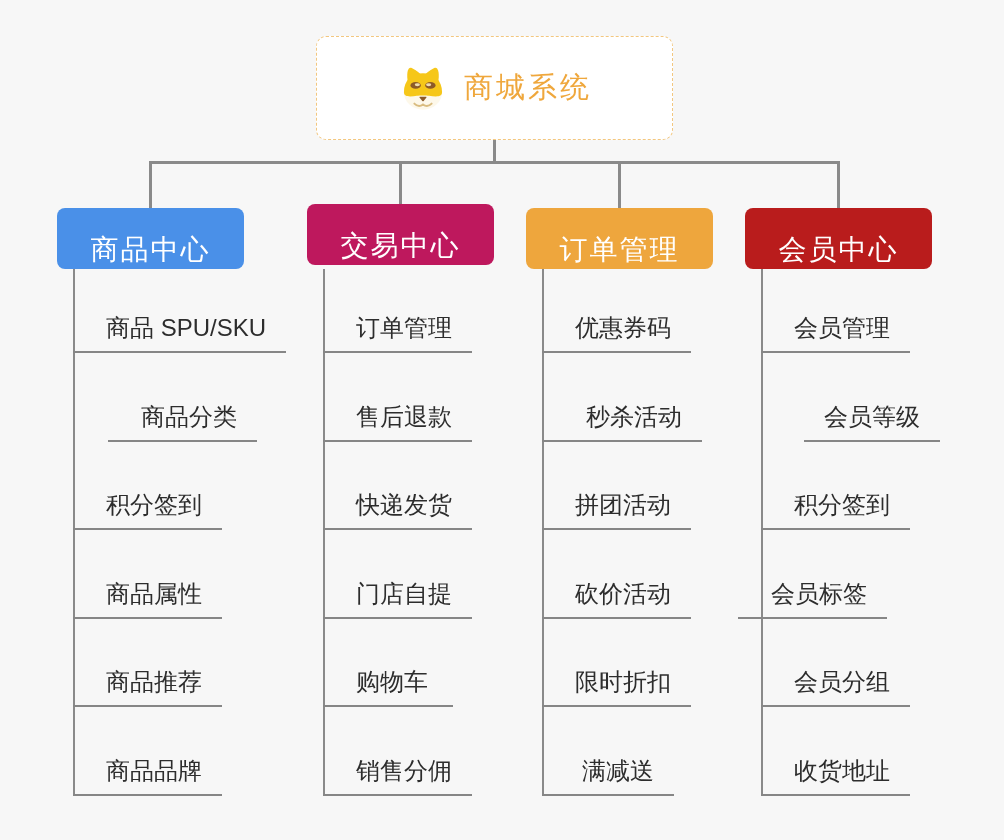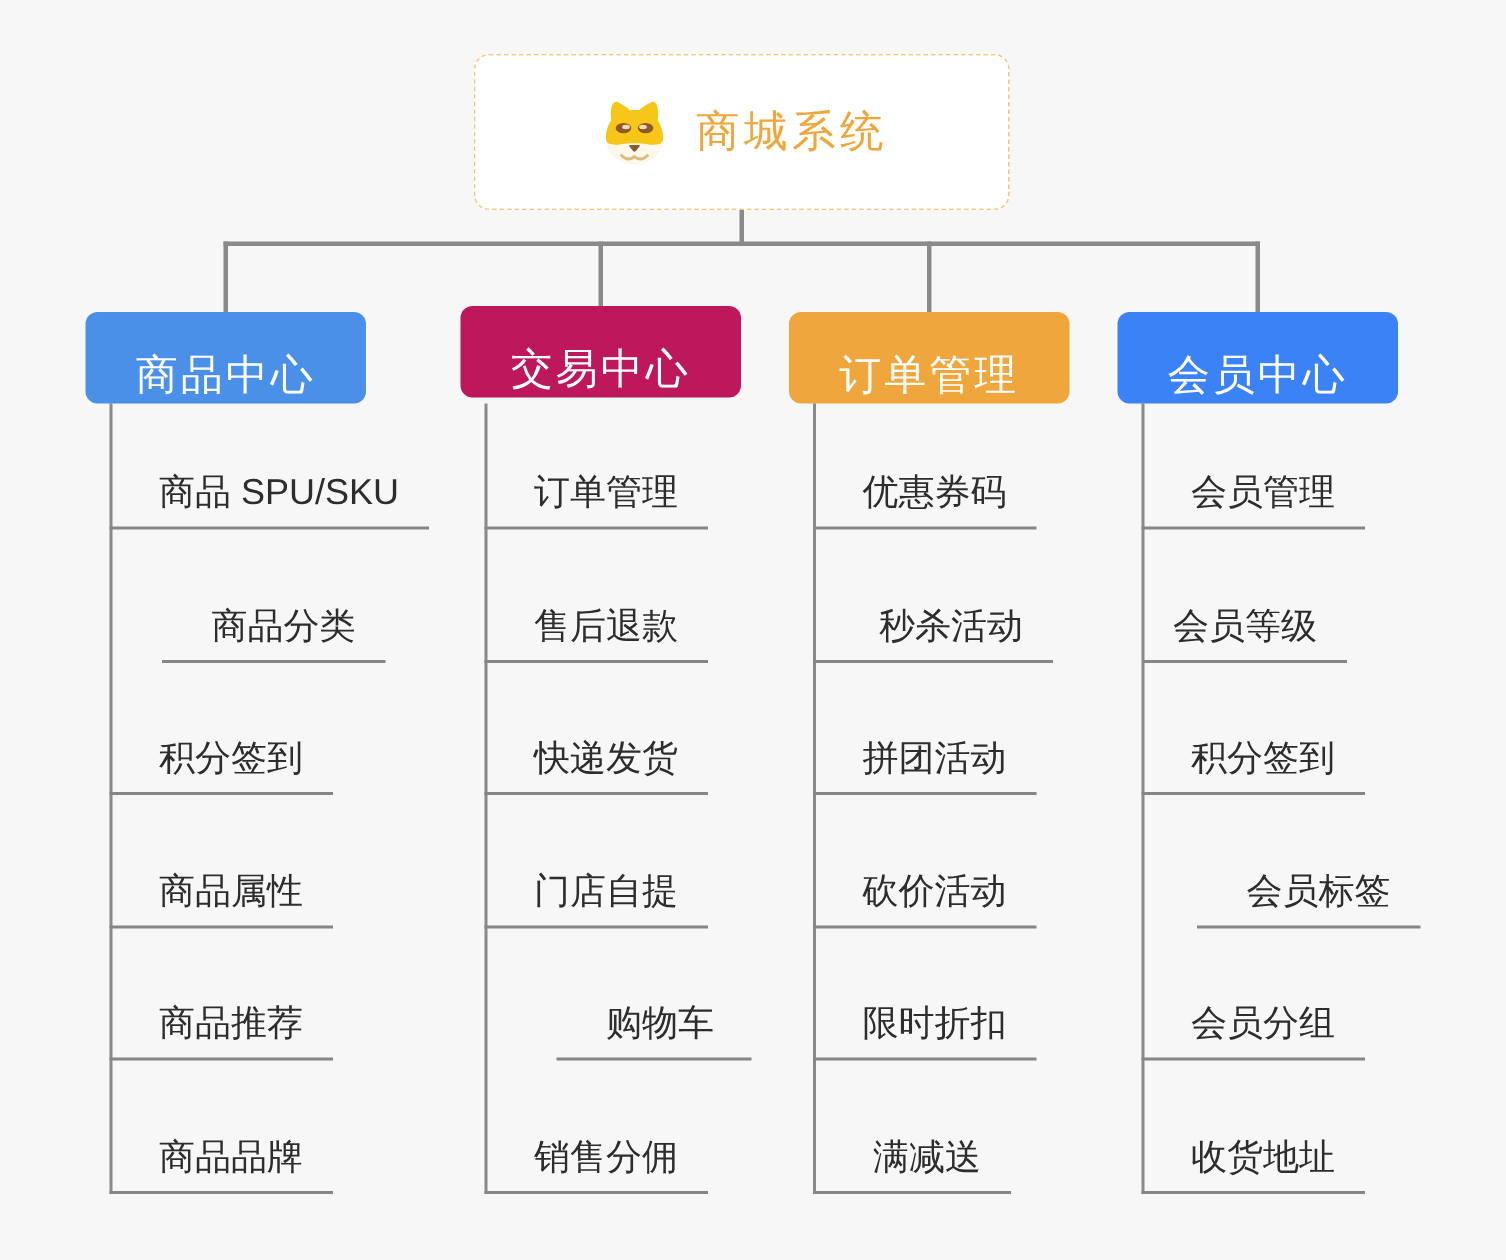--- a/index.html
+++ b/index.html
@@ -113,44 +113,44 @@
 
     <div class="branch-group">
       <div class="branch-box" style="left: 307px; top: 204px; background: #be185d;">
         <span class="branch-label">交易中心</span>
       </div>
       <div class="spine" style="left: 323px; top: 269px; height: 527px;"></div>
     <div class="leaf" style="left: 323px; top: 313px;">订单管理</div>
         <div class="leaf" style="left: 323px; top: 402px;">售后退款</div>
         <div class="leaf" style="left: 323px; top: 490px;">快递发货</div>
         <div class="leaf" style="left: 323px; top: 579px;">门店自提</div>
-        <div class="leaf" style="left: 323px; top: 667px; margin-left: 48px;">购物车</div>
+        <div class="leaf" style="left: 323px; top: 667px;">购物车</div>
         <div class="leaf" style="left: 323px; top: 756px;">销售分佣</div>
       </div>
 
     <div class="branch-group">
       <div class="branch-box" style="left: 526px; top: 208px; background: rgb(238, 166, 61);">
         <span class="branch-label">订单管理</span>
       </div>
       <div class="spine" style="left: 542px; top: 269px; height: 527px;"></div>
     <div class="leaf" style="left: 542px; top: 313px;">优惠券码</div>
         <div class="leaf" style="left: 542px; top: 402px; padding-left: 44px;">秒杀活动</div>
         <div class="leaf" style="left: 542px; top: 490px;">拼团活动</div>
         <div class="leaf" style="left: 542px; top: 579px;">砍价活动</div>
         <div class="leaf" style="left: 542px; top: 667px;">限时折扣</div>
         <div class="leaf" style="left: 542px; top: 756px; padding-left: 40px;">满减送</div>
       </div>
 
     <div class="branch-group">
-      <div class="branch-box" style="left: 745px; top: 208px; background: #3b82f6;">
+      <div class="branch-box" style="left: 745px; top: 208px; background: #b91c1c;">
         <span class="branch-label">会员中心</span>
       </div>
       <div class="spine" style="left: 761px; top: 269px; height: 527px;"></div>
     <div class="leaf" style="left: 761px; top: 313px;">会员管理</div>
-        <div class="leaf" style="left: 762px; top: 402px; padding-left: 20px;">会员等级</div>
+        <div class="leaf" style="left: 804px; top: 402px; padding-left: 20px;">会员等级</div>
         <div class="leaf" style="left: 761px; top: 490px;">积分签到</div>
-        <div class="leaf" style="left: 798px; top: 579px;">会员标签</div>
+        <div class="leaf" style="left: 738px; top: 579px;">会员标签</div>
         <div class="leaf" style="left: 761px; top: 667px;">会员分组</div>
         <div class="leaf" style="left: 761px; top: 756px;">收货地址</div>
       </div>
   </div>
 
 </div>
 
 </body></html>

